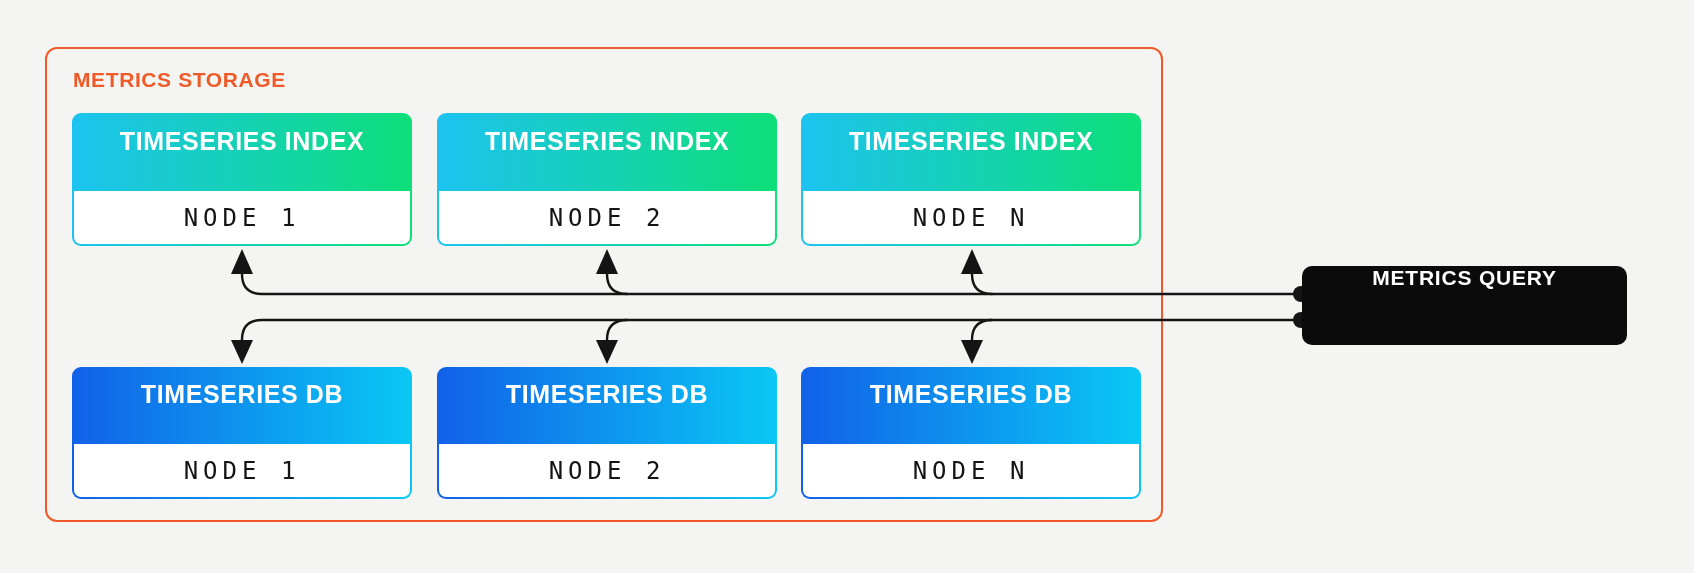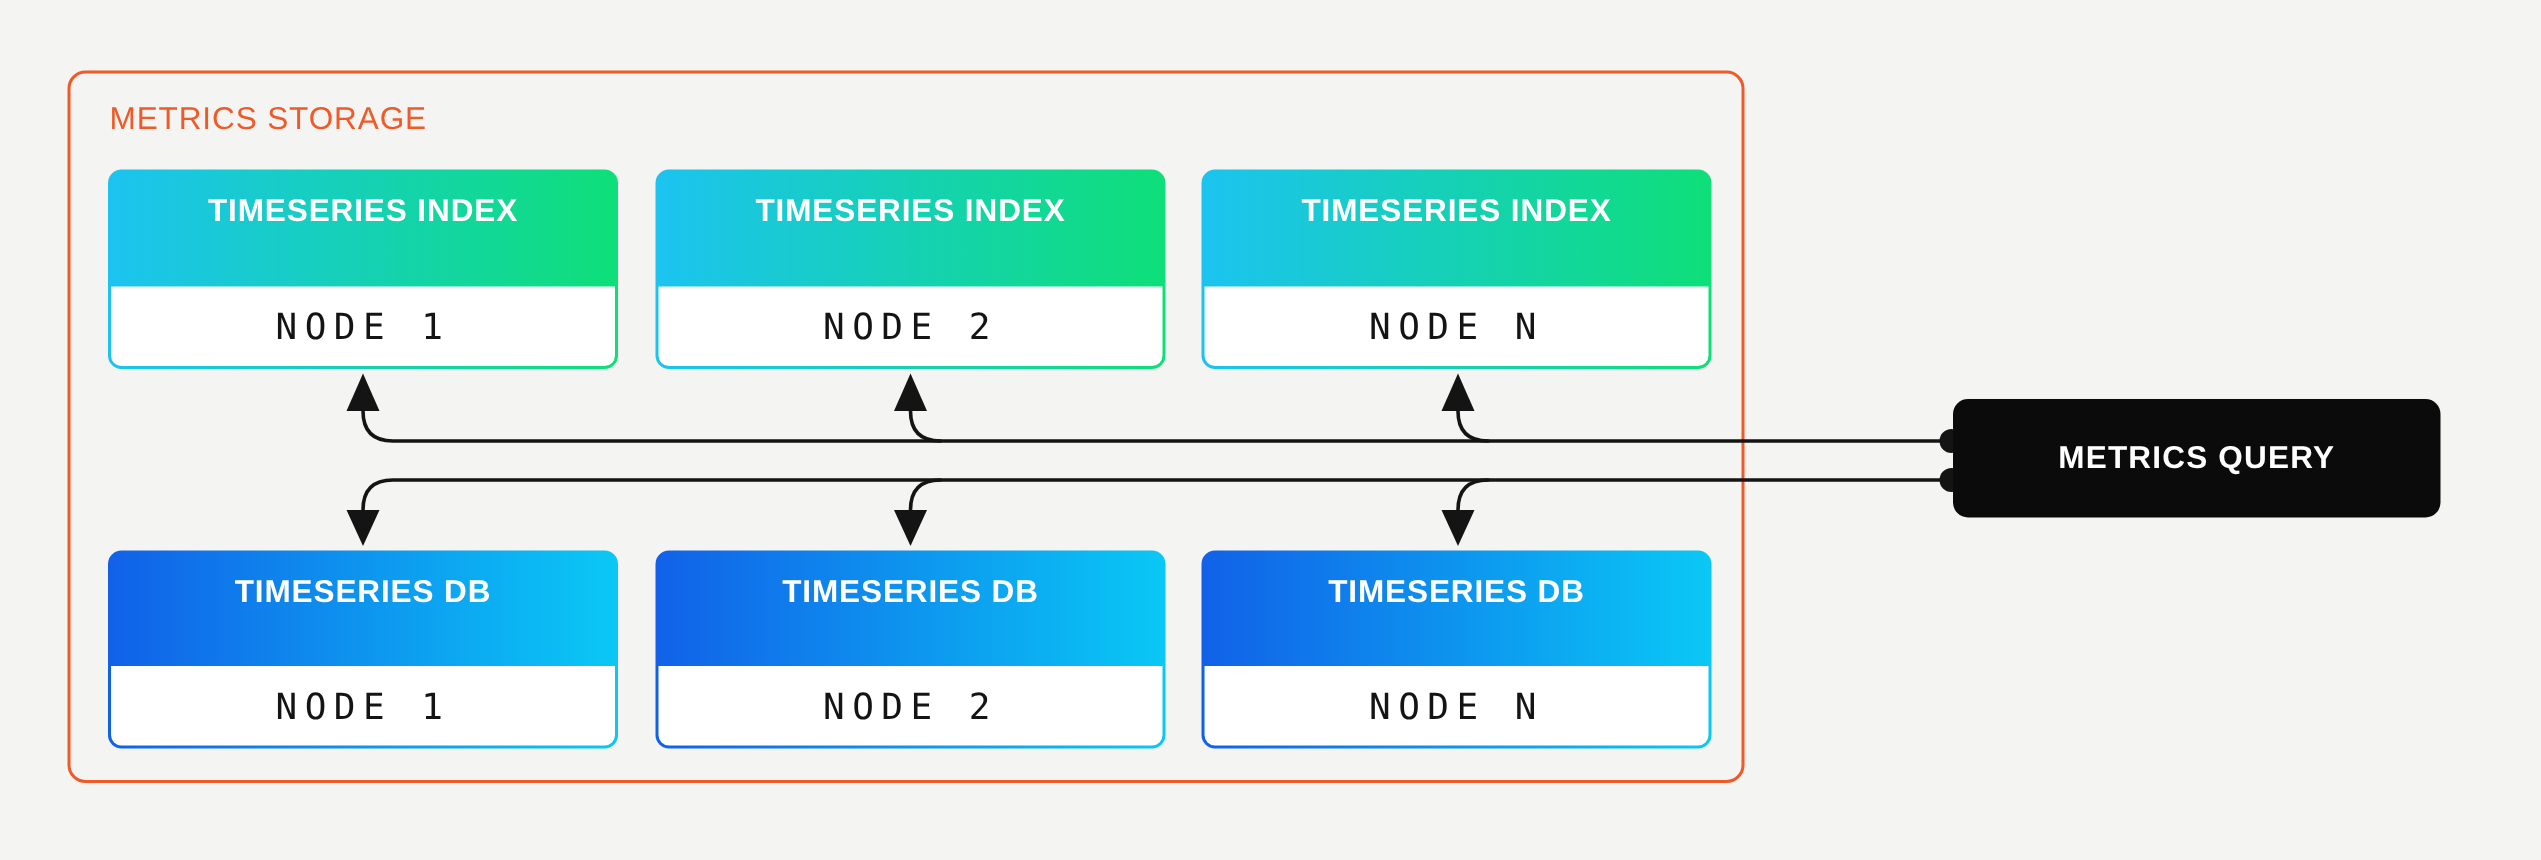--- a/index.html
+++ b/index.html
@@ -31,42 +31,42 @@
     left:45px; top:47px;
     width:1118px; height:475px;
     border:2px solid var(--orange);
     border-radius:12px;
     background:transparent;
   }
   .group-label{
     position:absolute;
     left:73px; top:68px;
     font-size:21px;
-    font-weight:normal;
+    font-weight:bold;
     letter-spacing:0.6px;
     color:var(--orange);
   }
   
   .node-box{
     position:absolute;
     width:340px;
     border-radius:9px;
     padding:2px;
     display:flex;
     flex-direction:column;
   }
   .node-box.index{ background:linear-gradient(90deg,var(--index-g1),var(--index-g2)); height:133px; }
   .node-box.db{    background:linear-gradient(90deg,var(--db-g1),var(--db-g2));       height:132px; }
   .node-header{
     flex:1;
     display:flex;
     align-items:center;
     justify-content:center;
     color:#FFFFFF;
-    font-size:21px;
+    font-size:25px;
     font-weight:bold;
     letter-spacing:0.6px;
   }
   .node-body{
     height:53px;
     background:#FFFFFF;
     border-radius:0 0 7px 7px;
     display:flex;
     align-items:center;
     justify-content:center;
@@ -90,21 +90,21 @@
     pointer-events:none;
   }
   
   .query-box{
     position:absolute;
     left:1302px; top:266px;
     width:325px; height:79px;
     background:var(--query-bg);
     border-radius:10px;
     display:flex;
-    align-items:center;
+    align-items:flex-start;
     justify-content:center;
     color:var(--query-fg);
     font-size:21px;
     font-weight:bold;
     letter-spacing:0.8px;
   }
 </style>
 </head>
 <body>
 

